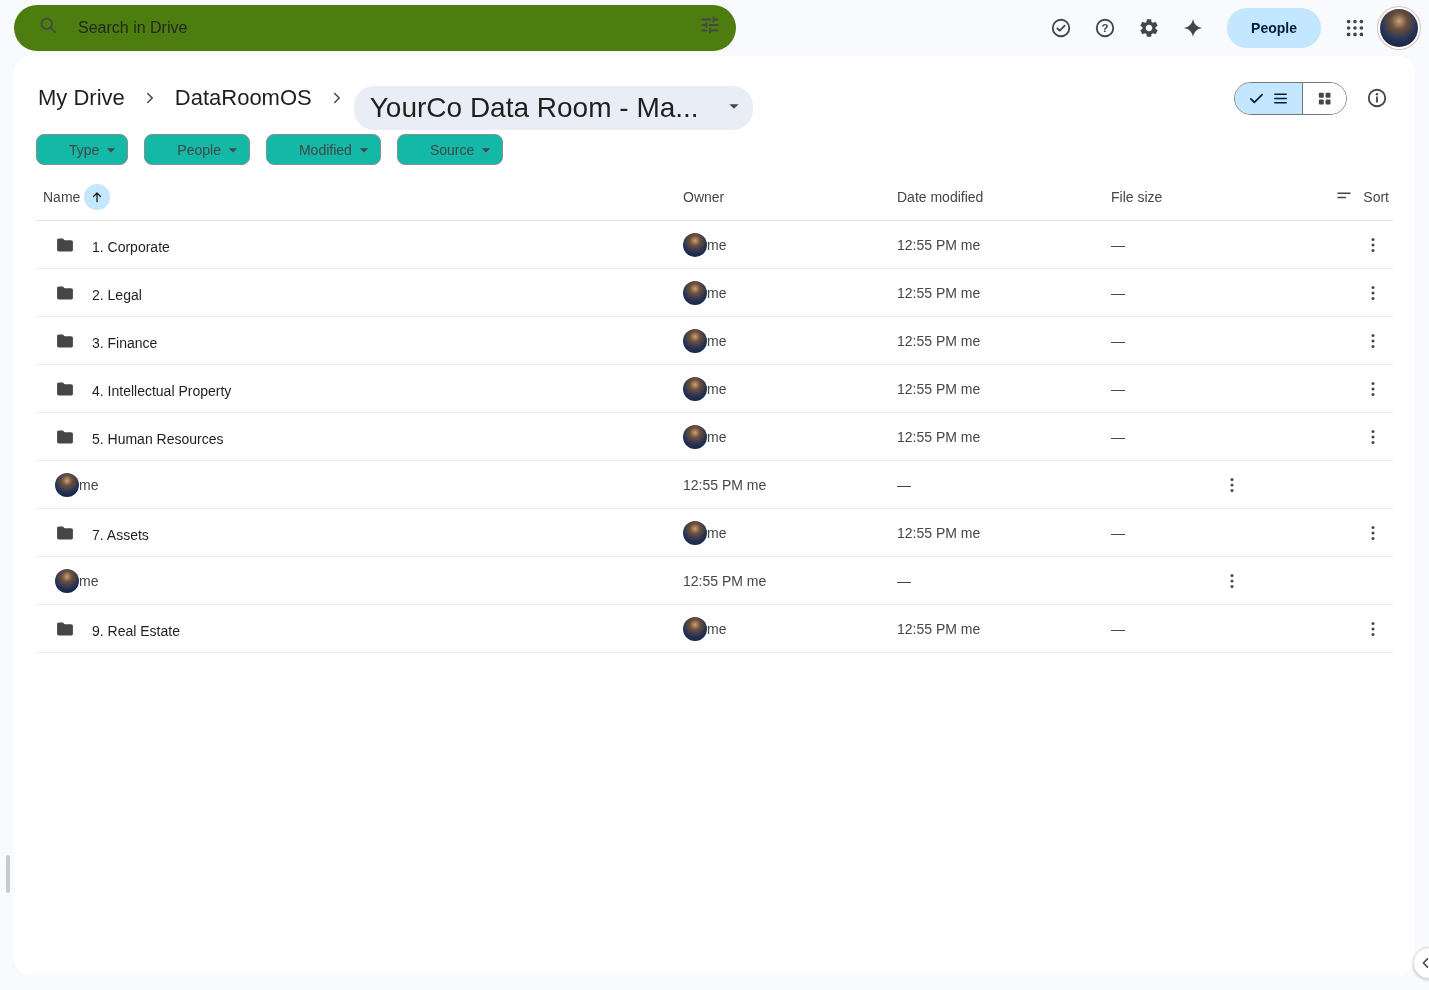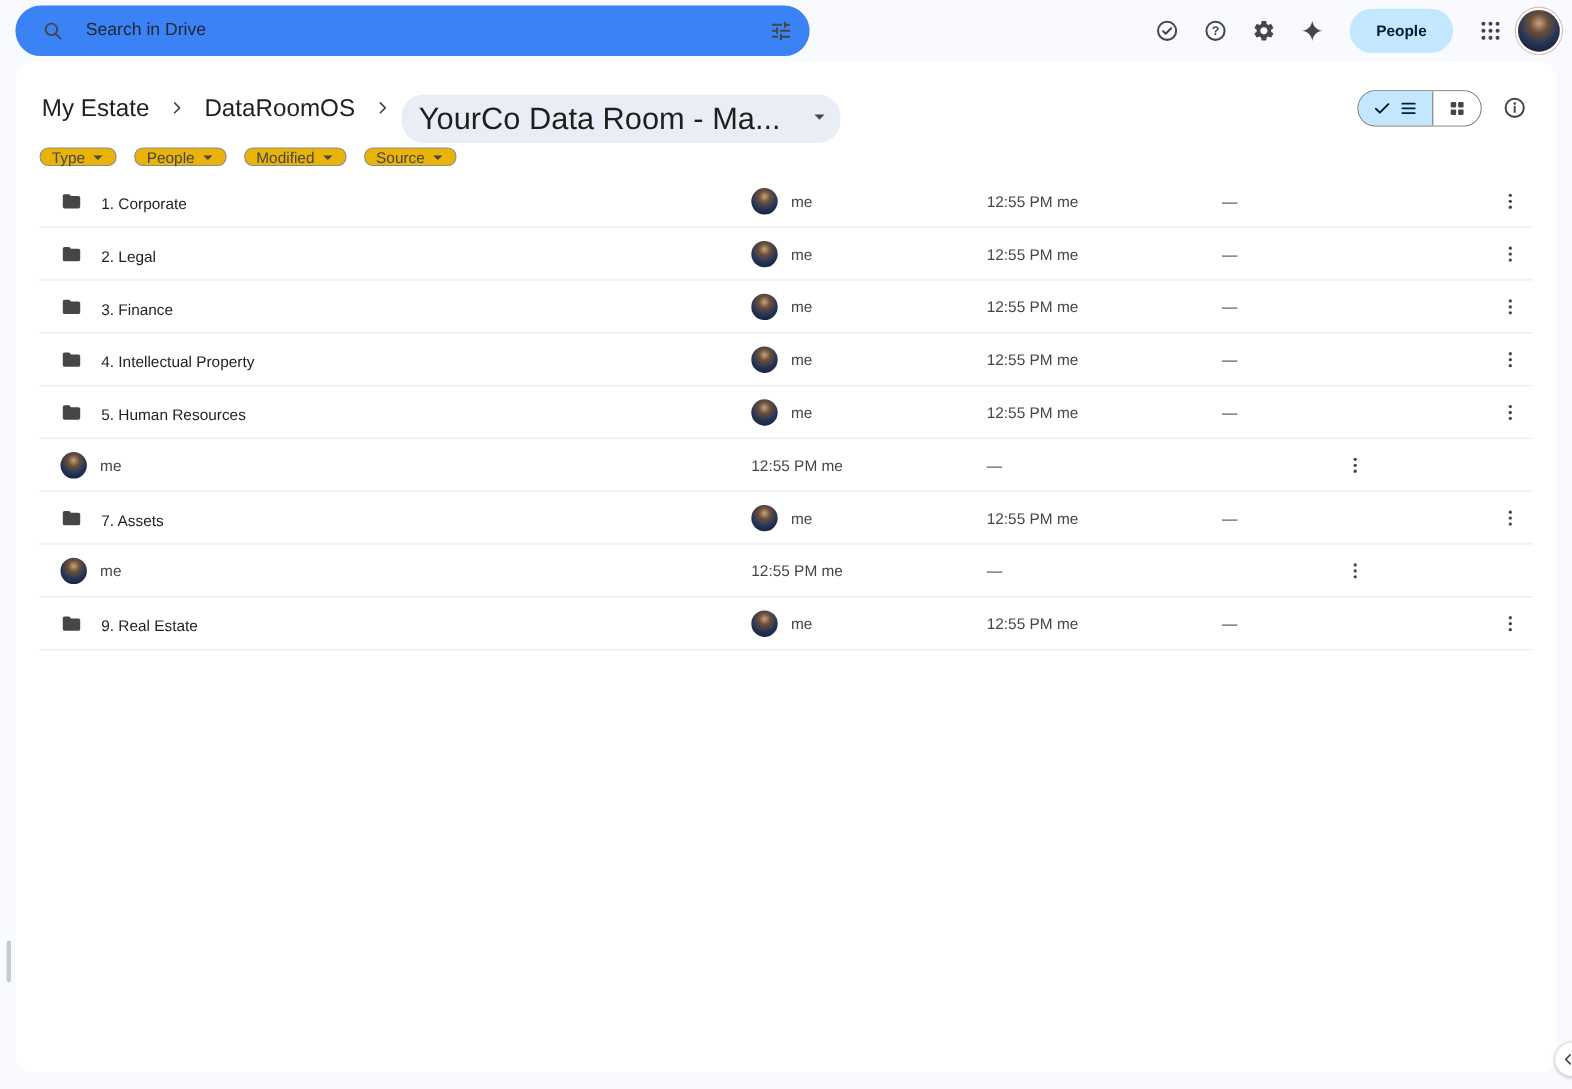--- a/index.html
+++ b/index.html
@@ -9,22 +9,22 @@
     background:#f8fafd;
     font-family:"Liberation Sans","DejaVu Sans",sans-serif;
     overflow:hidden; position:relative;
     color:#1f1f1f;
   }
   button { font-family:inherit; cursor:pointer; }
 
   
   .topbar { height:56px; display:flex; align-items:center; justify-content:space-between; padding:0 10px 0 14px; }
   .searchbar {
-    width:722px; height:46px; background:#3b82f6; border-radius:24px;
-    display:flex; align-items:center; gap:8px; padding:0 6px 0 14px;
+    width:722px; height:46px; background:#4d7c0f; border-radius:24px;
+    display:flex; gap:8px; padding:0 6px 0 14px;
   }
   .searchbar input {
     flex:1; border:none; background:transparent; outline:none;
     font-size:16px; color:#1f1f1f; font-family:inherit;
   }
   .searchbar input::placeholder { color:#1f1f1f; opacity:.92; }
   .icon-btn {
     width:40px; height:40px; border:none; background:transparent; border-radius:50%;
     display:flex; align-items:center; justify-content:center; padding:0; flex:0 0 auto;
   }
@@ -62,22 +62,22 @@
   .view-controls { display:flex; align-items:center; }
   .seg-toggle { display:flex; height:33px; border:1px solid #747775; border-radius:17px; overflow:hidden; background:#fff; }
   .seg { display:flex; align-items:center; gap:7px; padding:0 13px; background:#fff; border:none; }
   .seg.selected { background:#c2e7ff; }
   .seg + .seg { border-left:1px solid #747775; }
   .info-btn { margin-left:10px; }
 
   
   .chips { display:flex; gap:16px; padding:14px 0 0 22px; }
   .chip {
-    height:17px; border:1px solid #8a8d8f; border-radius:8px; background:#eab308;
-    display:flex; align-items:center; gap:2px; padding:0 6px 0 10px;
+    height:31px; border:1px solid #8a8d8f; border-radius:8px; background:#14b8a6;
+    display:flex; align-items:center; gap:2px; padding:0 6px 0 32px;
     font-size:14px; color:#444746; font-weight:500;
   }
 
   
   .list { margin:8px 22px 0; }
   .list-header {
     display:grid; grid-template-columns:640px 214px 214px 1fr auto;
     align-items:center; height:48px; padding-left:7px;
     font-size:14px; font-weight:500; color:#444746;
     border-bottom:1px solid #e3e6ea;
@@ -85,21 +85,21 @@
   .name-h { display:flex; align-items:center; gap:4px; }
   .sort-circle { width:26px; height:26px; border-radius:50%; background:#c2e7ff; border:none; display:flex; align-items:center; justify-content:center; padding:0; }
   .sort-h { display:flex; align-items:center; gap:10px; justify-self:end; padding-right:4px; background:transparent; border:none; font-size:14px; font-weight:500; color:#444746; }
 
   .row {
     display:grid; grid-template-columns:628px 214px 214px 1fr 40px;
     align-items:center; height:48px; padding-left:19px;
     border-bottom:1px solid #e7eaee; font-size:14px; color:#444746; cursor:pointer;
   }
   .cell-name { display:flex; align-items:flex-end; gap:17px; color:#1f1f1f; }
-  .cell-owner { display:flex; align-items:center; gap:12px; }
+  .cell-owner { display:flex; align-items:center; }
   .menu-btn { justify-self:center; width:32px; height:32px; }
 
   
   .left-scroll-thumb { position:absolute; left:6px; top:855px; width:4px; height:38px; background:#c7cacd; border-radius:2px; }
   .side-peek {
     position:absolute; right:-16px; bottom:11px; width:32px; height:32px; border-radius:50%;
     background:#fff; border:1px solid #e0e2e6; box-shadow:0 1px 3px rgba(60,64,67,.3);
     display:flex; align-items:center; justify-content:flex-start; padding:0 0 0 3px;
   }
 </style>
@@ -162,21 +162,21 @@
     <button class="icon-btn">
       <span class="avatar avatar-lg"></span>
     </button>
   </div>
 </header>
 
 <main class="content">
 
   <div class="crumb-row">
     <nav class="breadcrumb">
-      <button class="crumb">My Estate</button>
+      <button class="crumb">My Drive</button>
       <span class="crumb-sep">
         <svg viewBox="0 0 24 24" width="18" height="18">
             <path d="M9 6l6 6-6 6" fill="none" stroke="#444746" stroke-width="2" stroke-linecap="round" stroke-linejoin="round"></path>
           </svg>
       </span>
       <button class="crumb">DataRoomOS</button>
       <span class="crumb-sep">
         <svg viewBox="0 0 24 24" width="18" height="18">
             <path d="M9 6l6 6-6 6" fill="none" stroke="#444746" stroke-width="2" stroke-linecap="round" stroke-linejoin="round"></path>
           </svg>
@@ -247,20 +247,42 @@
     </button>
     <button class="chip">
       <span>Source</span>
       <svg viewBox="0 0 24 24" width="20" height="20" fill="#444746">
           <path d="M7 10l5 5 5-5z"></path>
         </svg>
     </button>
   </div>
 
   <div class="list">
+    <div class="list-header">
+      <div class="name-h">
+        <span>Name</span>
+        <button class="sort-circle">
+          <svg viewBox="0 0 24 24" width="16" height="16">
+              <path d="M12 19V6M6.8 11.2L12 6l5.2 5.2" fill="none" stroke="#1f1f1f" stroke-width="2" stroke-linecap="round" stroke-linejoin="round"></path>
+            </svg>
+        </button>
+      </div>
+      <div>Owner</div>
+      <div>Date modified</div>
+      <div>File size</div>
+      <button class="sort-h">
+        <svg viewBox="0 0 24 24" width="18" height="18">
+            <g stroke="#444746" stroke-width="2" stroke-linecap="round">
+              <line x1="4" y1="7" x2="20" y2="7"></line>
+              <line x1="4" y1="12.5" x2="14" y2="12.5"></line>
+            </g>
+          </svg>
+        <span>Sort</span>
+      </button>
+    </div>
 
     <div>
 
     <div class="row">
         <div class="cell-name">
           <svg viewBox="0 0 24 24" width="20" height="20">
               <path d="M2.5 6.2c0-1.1.9-2 2-2h5l2 2h8c1.1 0 2 .9 2 2v9.6c0 1.1-.9 2-2 2h-15c-1.1 0-2-.9-2-2V6.2z" fill="#444746"></path>
             </svg>
           <span>1. Corporate</span>
         </div>

